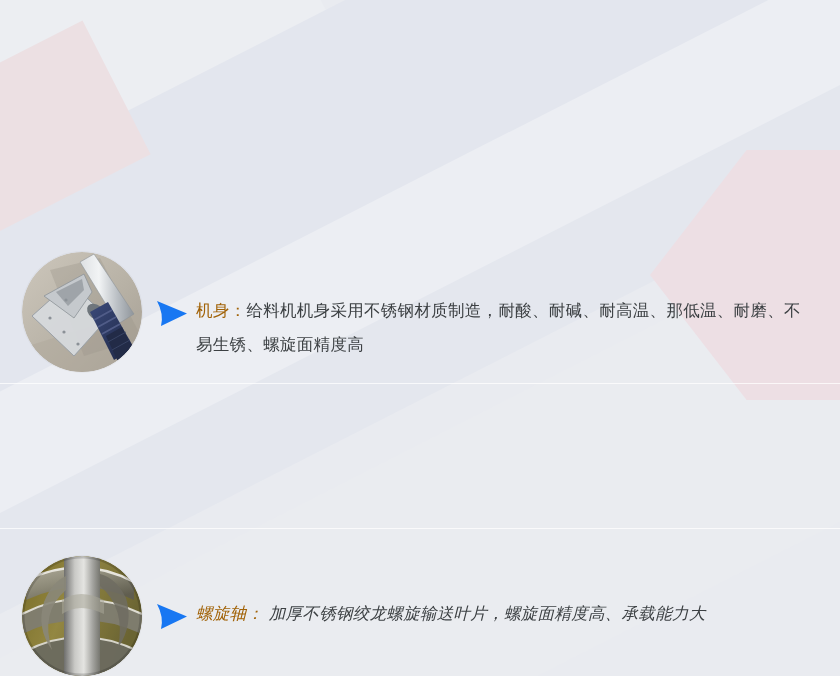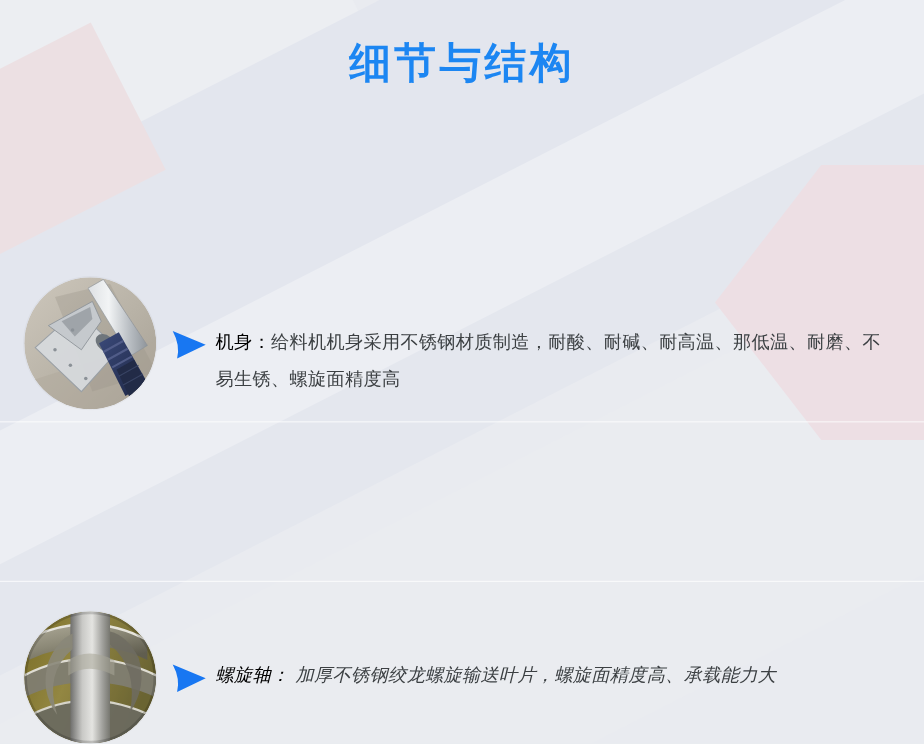--- a/index.html
+++ b/index.html
@@ -162,21 +162,21 @@
   .feature-text {
     position: absolute;
     left: 196px;
     width: 618px;
     font-size: 16.5px;
     line-height: 34px;
     color: #3c4043;
     letter-spacing: 0.3px;
   }
   .feature-label {
-    color: #000000;
+    color: #a16207;
   }
 
   
   #row-1 { top: 142px; height: 120px; }
   #row-1 .thumb      { top: 110px; }
   #row-1 .arrow-icon { top: 156px; }
   #row-1 .feature-text { top: 152px; }
 
   #row-2 { top: 294px; height: 120px; font-style: italic; }
   #row-2 .thumb      { top: 262px; }
@@ -204,21 +204,20 @@
     <div class="band band-c"></div>
     <div class="band band-bottom"></div>
     <div class="chevron-pink"></div>
   </div>
 
   <div class="row-sep" style="top:383px"></div>
   <div class="row-sep" style="top:528px"></div>
 
   <div id="content">
 
-    <h1 class="page-title">细节与结构</h1>
 
     <div class="feature-row" id="row-1">
 
       <div class="thumb">
         <svg viewBox="0 0 120 120" xmlns="http://www.w3.org/2000/svg">
           <defs>
             <clipPath id="c1">
                 <circle cx="60" cy="60" r="60"></circle>
               </clipPath>
             <linearGradient id="g-ground" x1="0" y1="0" x2="1" y2="1">

